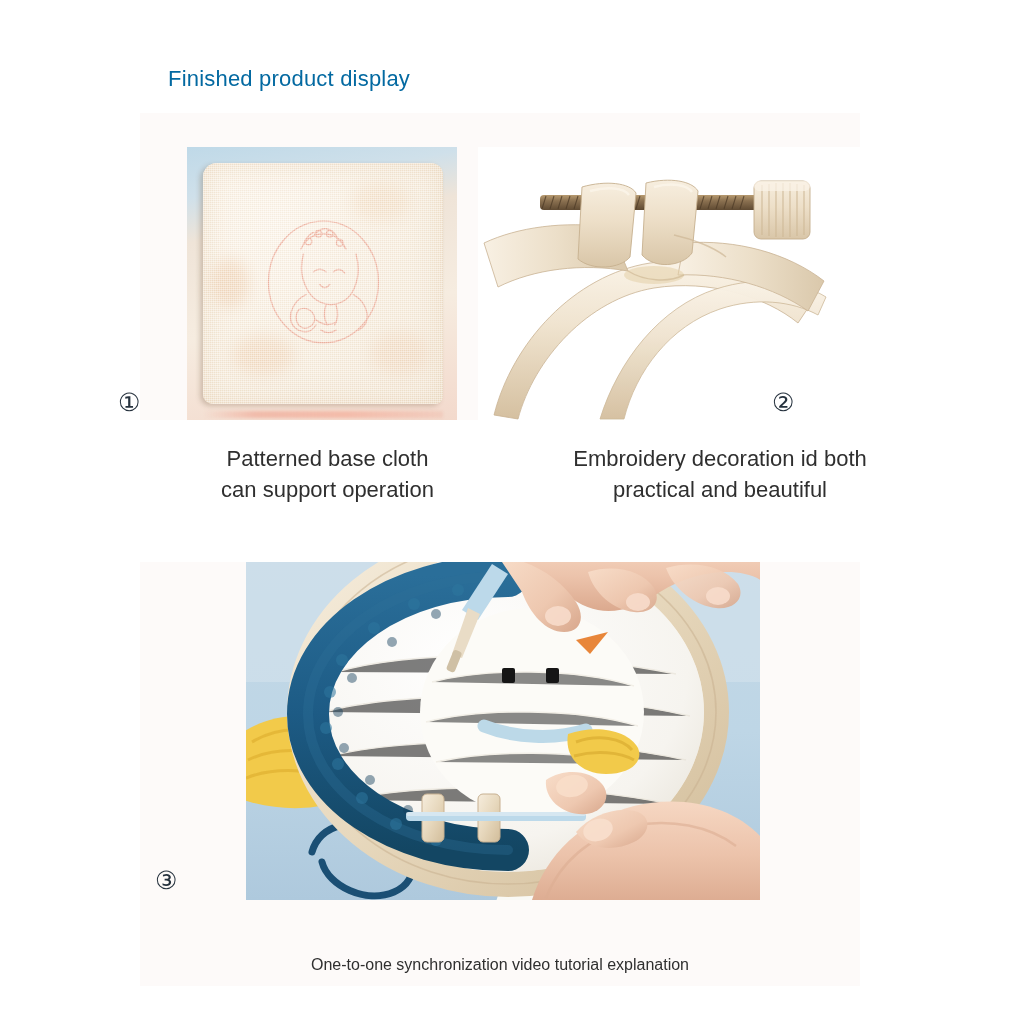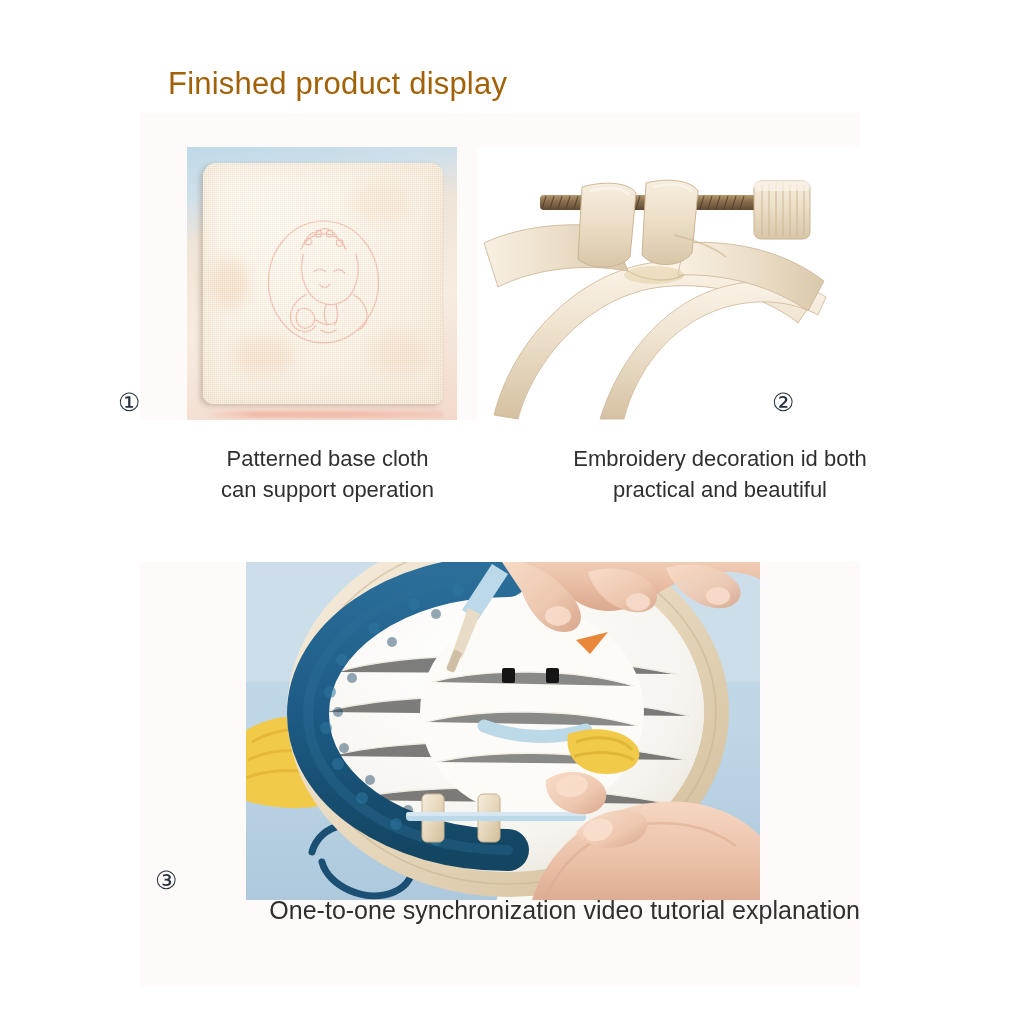--- a/index.html
+++ b/index.html
@@ -7,21 +7,21 @@
     width:1024px;height:1024px;
     background:#ffffff;
     font-family:"Liberation Sans", sans-serif;
     overflow:hidden;
     position:relative;
   }
   .page{position:relative;width:1024px;height:1024px;}
 
   .page-title{
     position:absolute;left:168px;top:66px;
-    font-size:31px;color:#a16207;
+    font-size:22px;color:#0369a1;
     letter-spacing:0.2px;white-space:nowrap;text-align:center;
   }
 
   
   .panel-top{
     position:absolute;left:140px;top:113px;width:720px;height:307px;
     background:#fdfaf9;
   }
   .panel-bottom{
     position:absolute;left:140px;top:562px;width:720px;height:424px;
@@ -86,21 +86,21 @@
   .m3{left:155px;top:868px;}
 
   
   .caption{
     position:absolute;text-align:center;
     color:#2f2f2f;font-size:22px;line-height:31px;
     white-space:nowrap;
   }
   .cap1{left:155px;top:443px;width:345px;}
   .cap2{left:520px;top:443px;width:400px;}
-  .cap3{left:140px;top:894px;width:720px;font-size:25px;line-height:33px;text-align:right;}
+  .cap3{left:140px;top:948px;width:720px;font-size:16px;line-height:33px;}
   .caption .ln{display:block;}
 </style>
 </head>
 <body>
 
 <div class="page">
 
   <div class="page-title">Finished product display</div>
 
   <div class="panel-top"></div>

